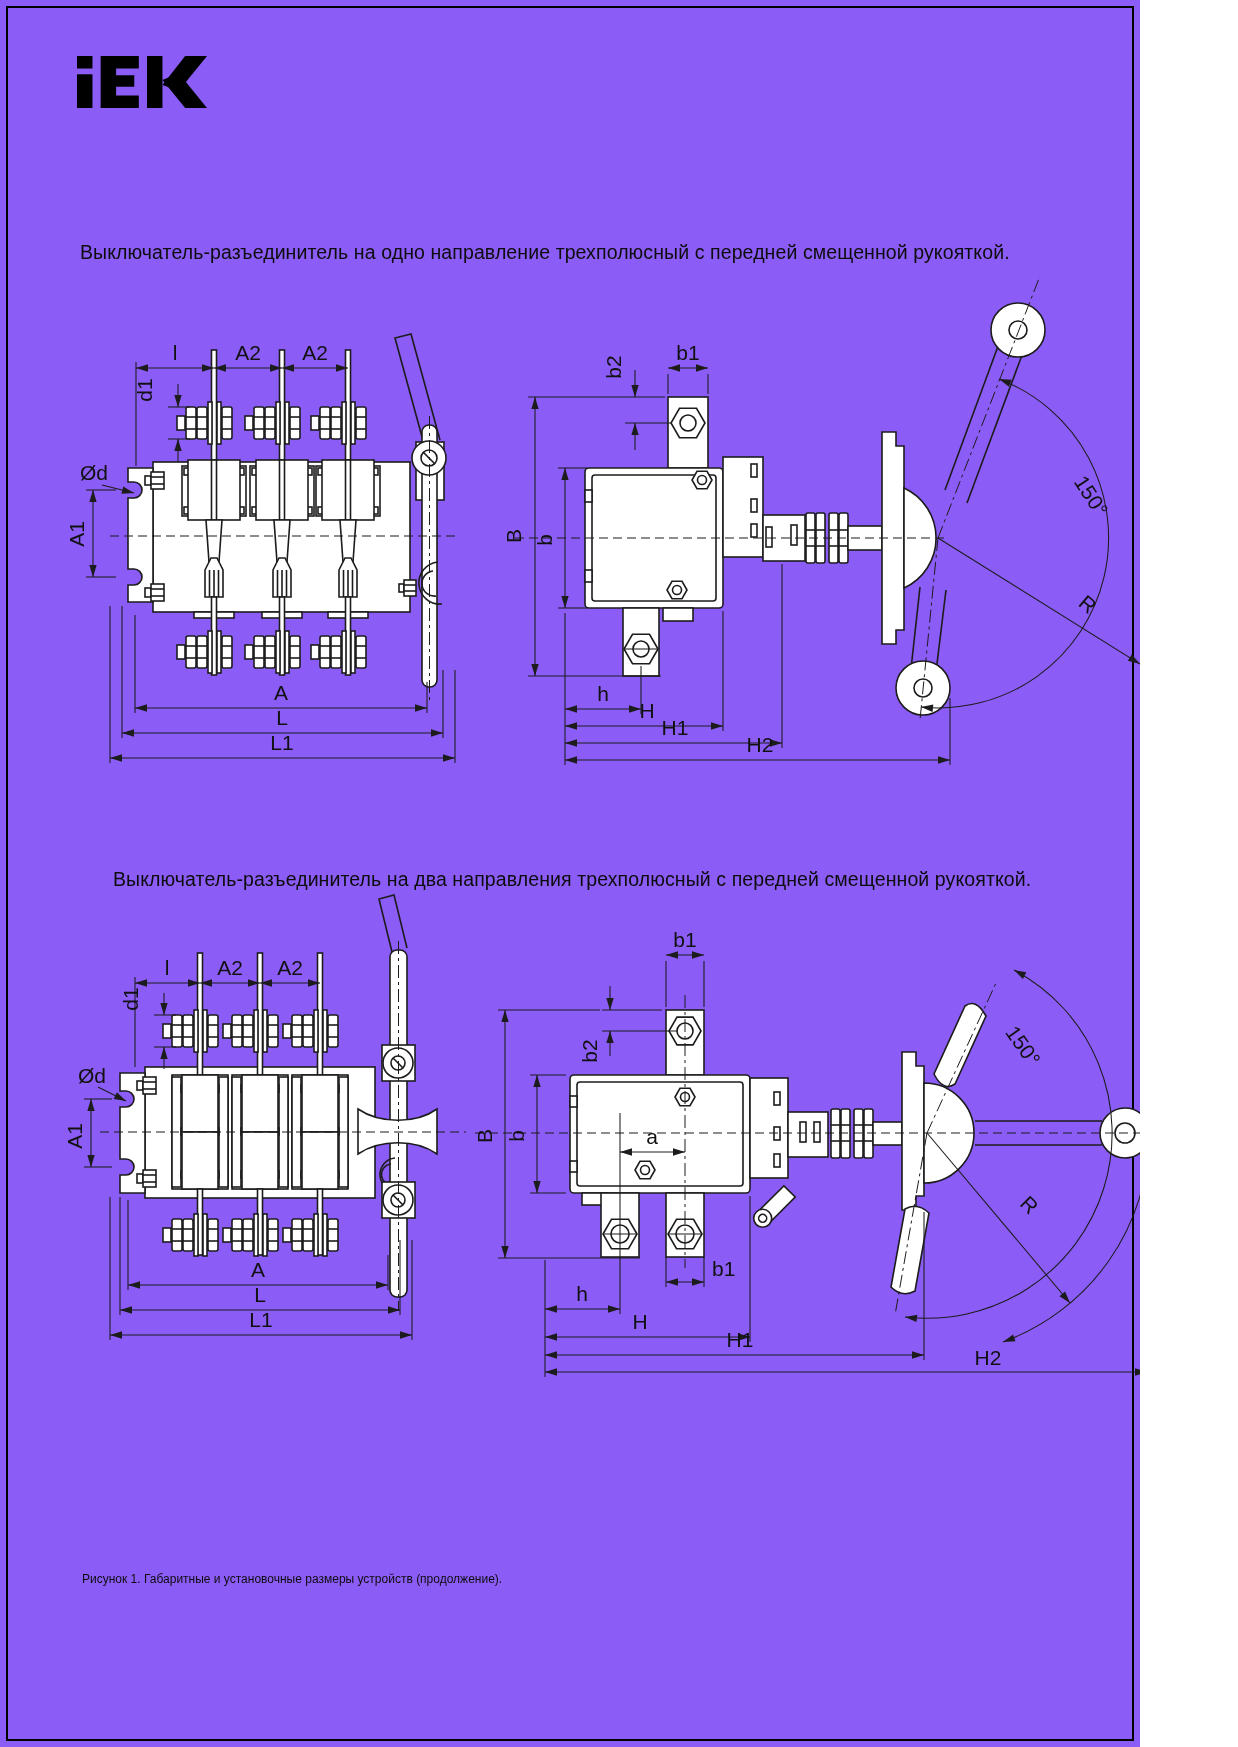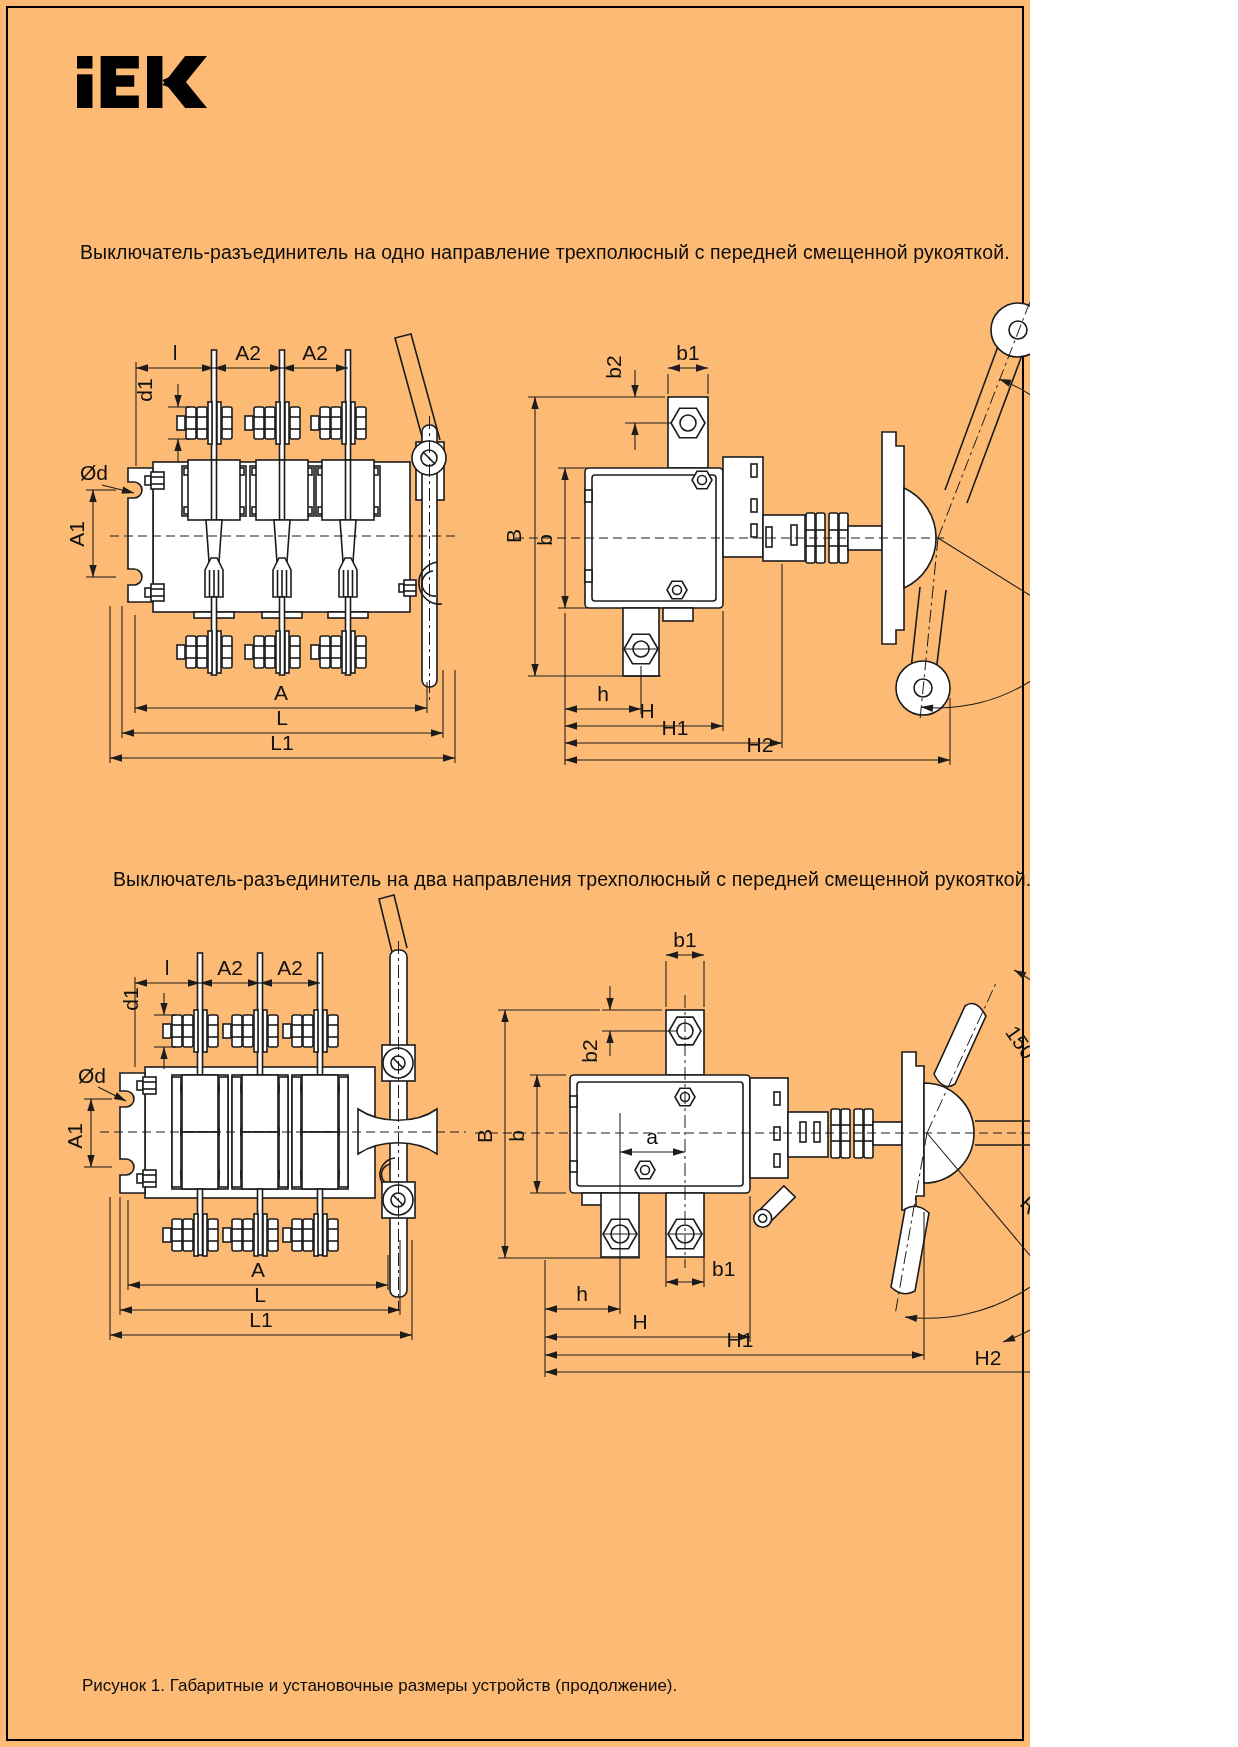--- a/index.html
+++ b/index.html
@@ -1,26 +1,26 @@
 <!DOCTYPE html>
 <html><head>
 <meta charset="utf-8">
 <style>
   * { margin:0; padding:0; box-sizing:border-box; }
   html, body { background:#ffffff; }
   .canvas {
-    position:relative; width:1030px; height:1747px; background:#fdba74;
+    position:relative; width:1140px; height:1747px; background:#8b5cf6;
     font-family:"Liberation Sans", sans-serif; color:#111; overflow:hidden;
   }
   .frame { position:absolute; left:6px; top:6px; right:6px; bottom:6px; border:2px solid #000; }
   .logo { position:absolute; left:77px; top:56px; width:130px; height:52px; }
   .title { position:absolute; font-size:19.5px; white-space:nowrap; letter-spacing:.1px; color:#0d0d0d; }
   #title1 { left:80px; top:241px; }
   #title2 { left:75px; top:868px;margin-left:38px; }
-  .caption { position:absolute; left:82px; top:1676px; font-size:17px; color:#0d0d0d; }
+  .caption { position:absolute; left:82px; top:1572px; font-size:12px; color:#0d0d0d; }
   svg.draw { position:absolute; overflow:visible; }
   
   .ln   { stroke:#1c1c1c; stroke-width:1.6; fill:none; }
   .fw   { stroke:#1c1c1c; stroke-width:1.6; fill:#ffffff; }
   .dim  { stroke:#1c1c1c; stroke-width:1.05; fill:none; }
   .cl   { stroke:#1c1c1c; stroke-width:1; fill:none; stroke-dasharray:13 4 3 4; }
   .dash { stroke:#1c1c1c; stroke-width:1.1; fill:none; stroke-dasharray:9 5; }
   .lbl  { font-family:"Liberation Sans", sans-serif; font-size:21px; fill:#111; }
 </style>
 </head>

